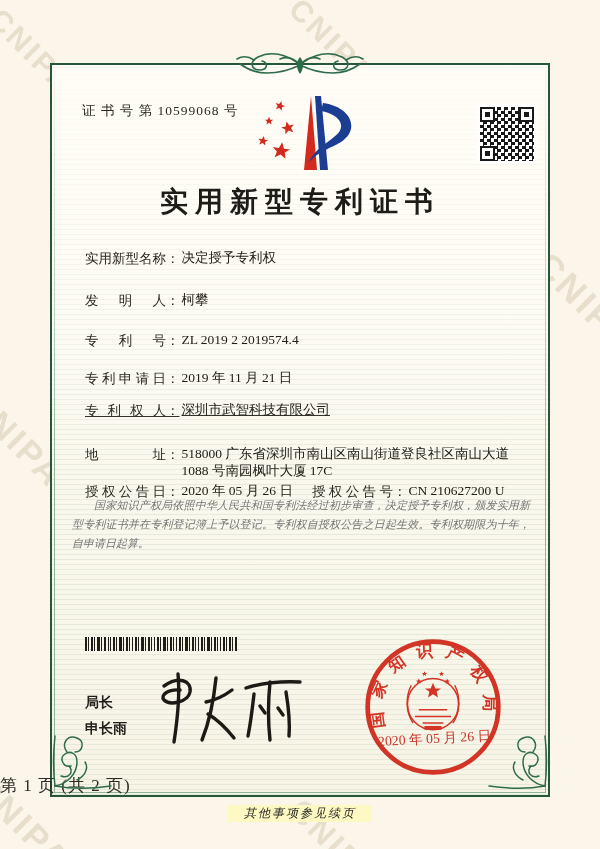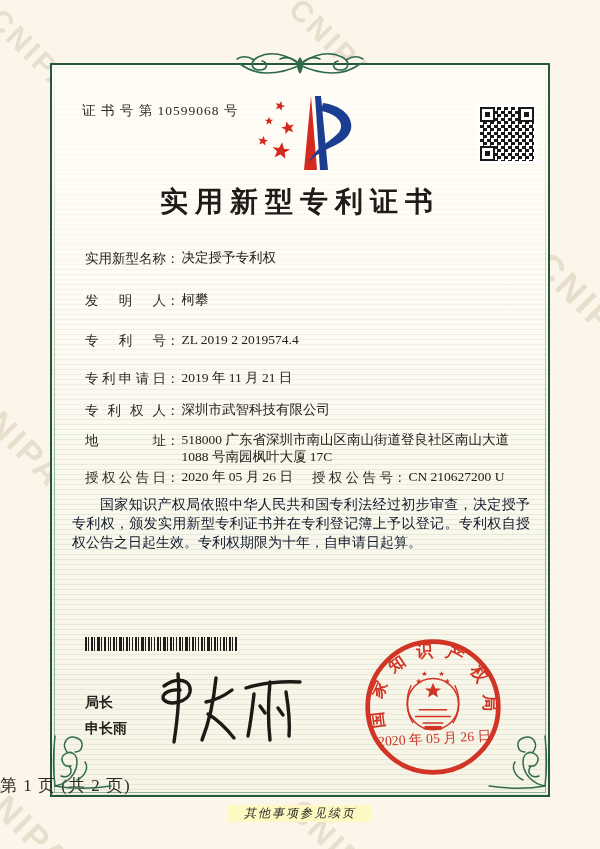--- a/index.html
+++ b/index.html
@@ -82,35 +82,35 @@
     letter-spacing:7px;color:#1e1c18;
   }
 
   
   .fields{position:absolute;left:85px;top:250px;width:436px;z-index:2;font-size:13.5px;line-height:17px;}
   .frow{margin-bottom:23px;display:flex;align-items:flex-start;}
   .frow.r1{margin-bottom:25px;}
   .frow.r2{margin-bottom:23px;}
   .frow.r3{margin-bottom:21px;}
   .frow.r4{margin-bottom:15px;}
-  .frow.r5{margin-bottom:13px;}
+  .frow.r5{margin-bottom:27px;text-decoration:underline;}
   .frow.r6{margin-bottom:4px;}
   .flabel{
     display:inline-block;width:81px;flex:0 0 81px;
     text-align:justify;text-align-last:justify;color:#2d2a24;
   }
   .fcolon{flex:0 0 auto;color:#2d2a24;}
   .fvalue{margin-left:2px;color:#232019;max-width:340px;line-height:16.5px;}
   .grant-row .pair2{margin-left:19px;display:flex;}
 
   
   .bodytext{
     position:absolute;left:72px;top:496px;width:458px;z-index:2;
-    font-size:14px;line-height:18.8px;
-    color:#0f172a;text-align:justify;
+    font-size:11px;line-height:18.8px;font-style:italic;
+    color:#737373;text-align:justify;
   }
   .bodytext p{margin:0;text-indent:2em;}
 
   
   .barcode{position:absolute;left:85px;top:637px;z-index:2;}
   .director{
     position:absolute;left:85px;top:689px;z-index:2;
     font-family:"Liberation Sans","DejaVu Sans",sans-serif;
     font-size:14px;font-weight:bold;color:#23211c;line-height:26px;
   }

